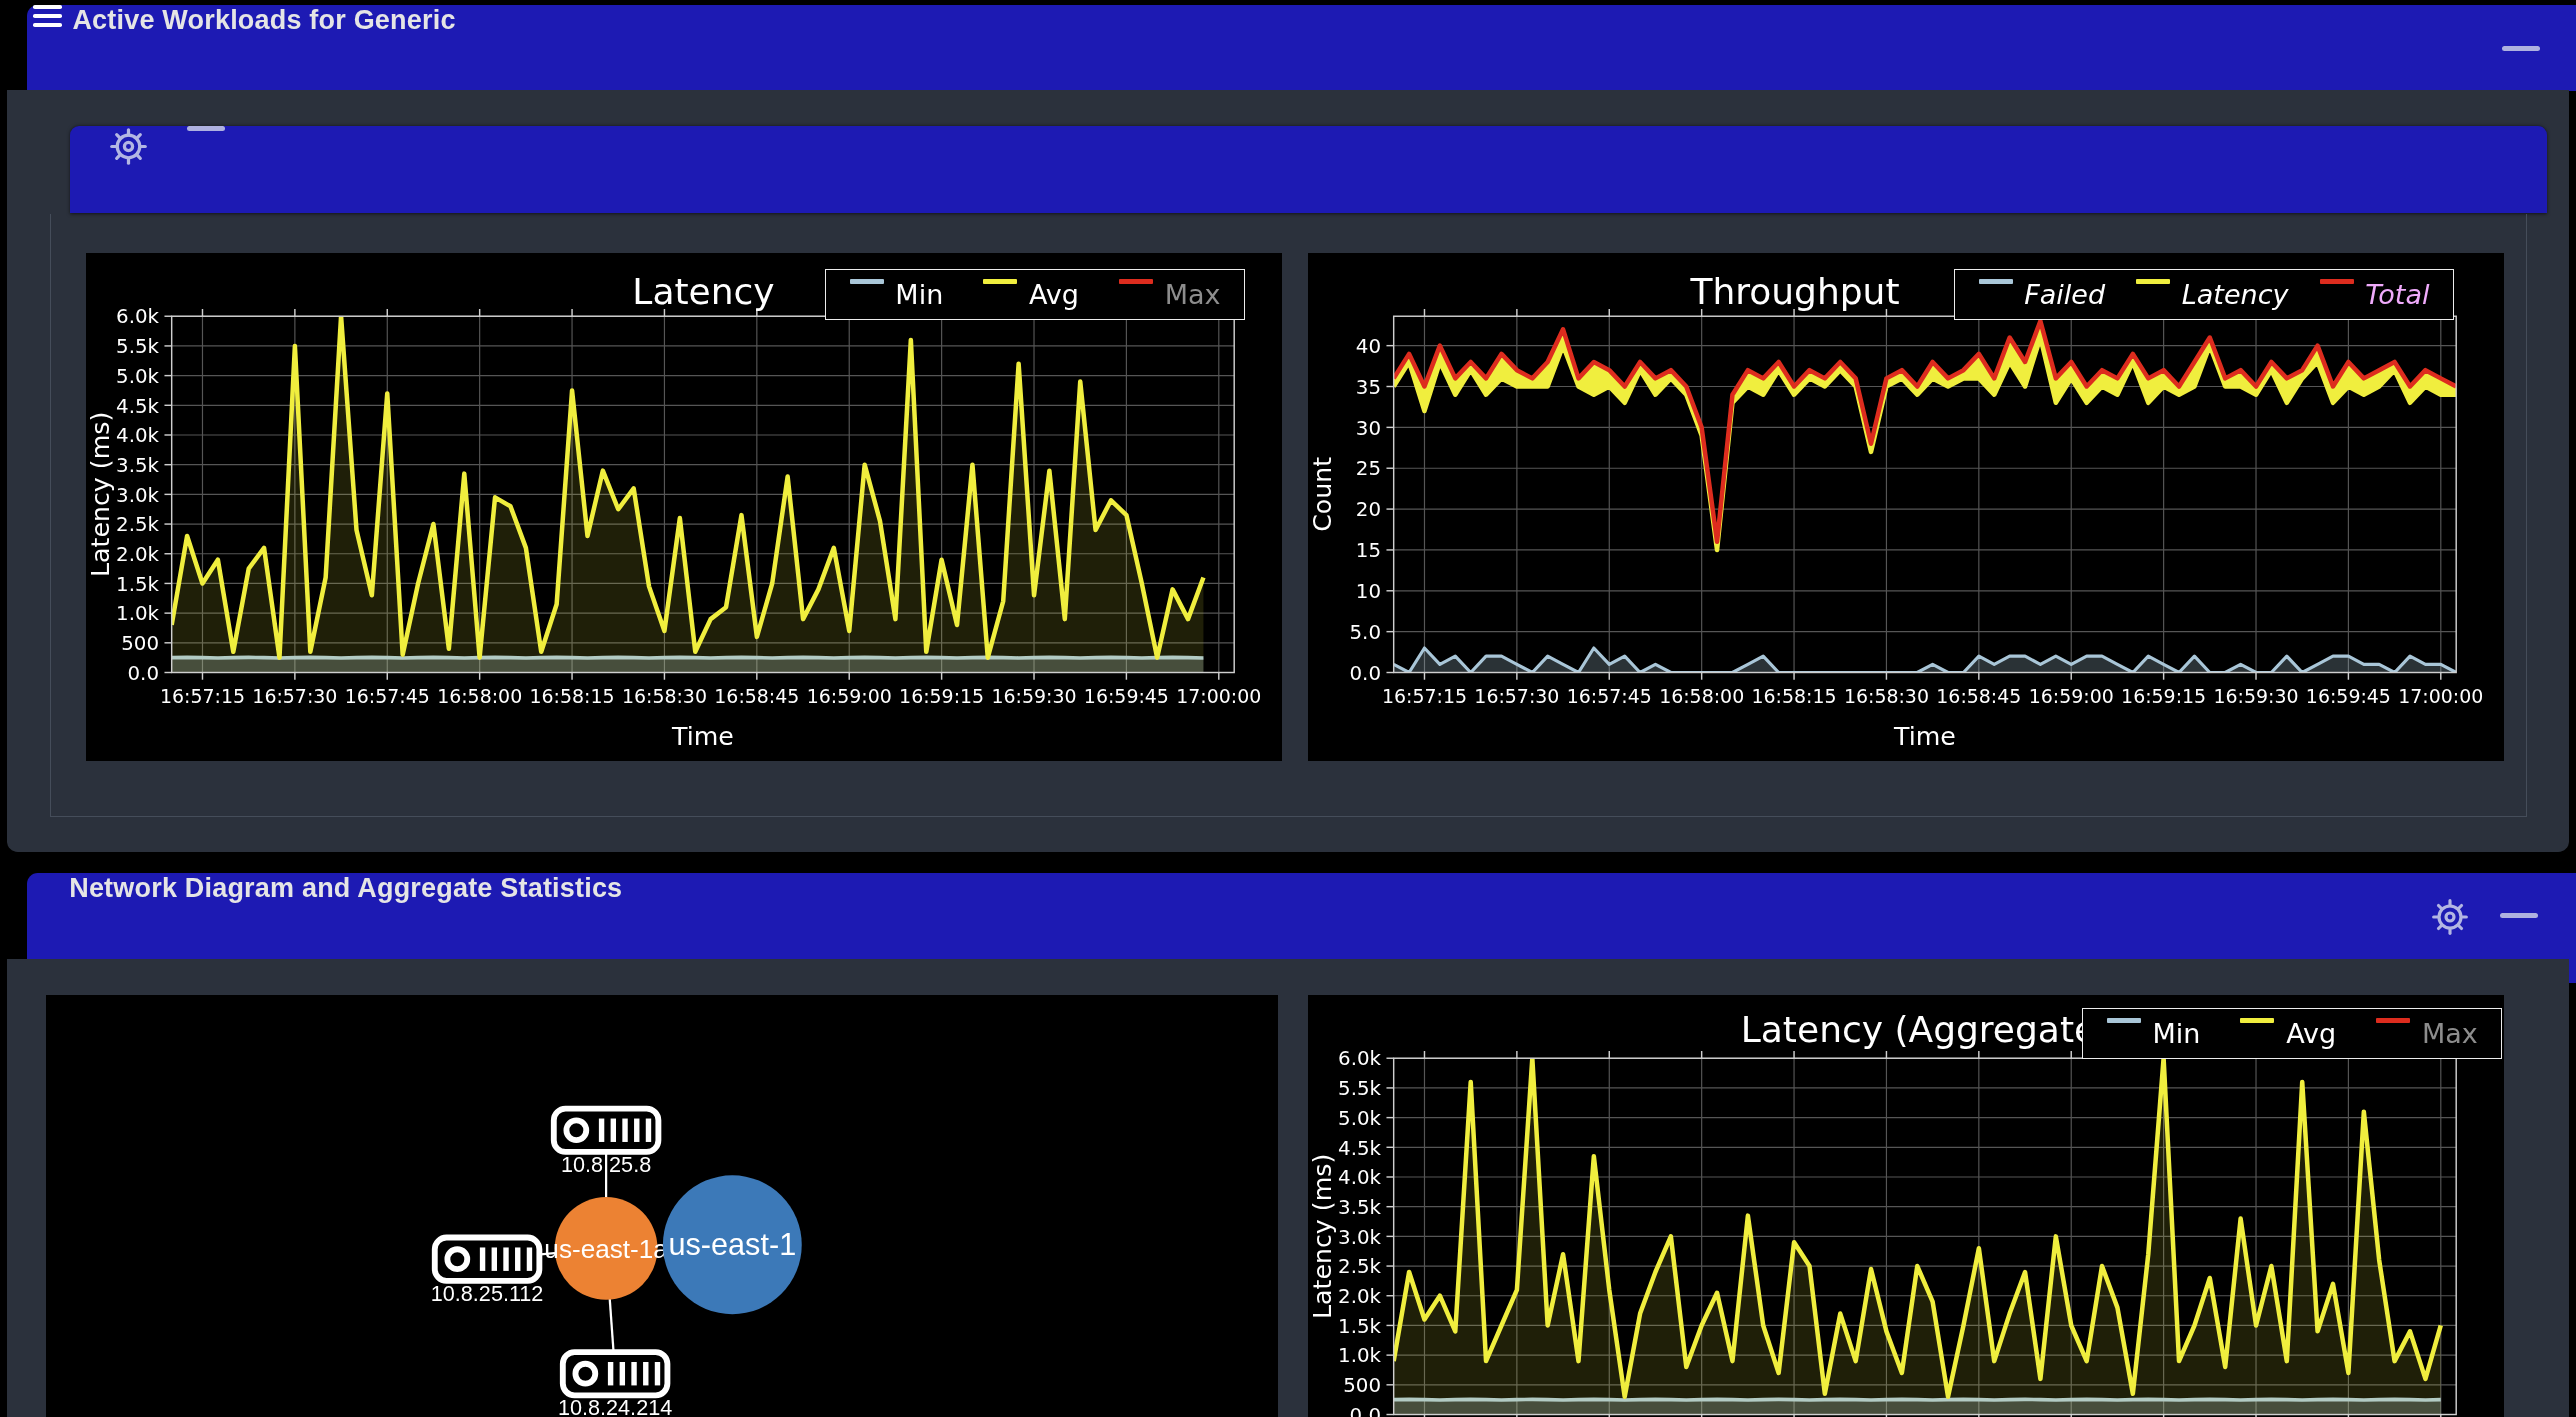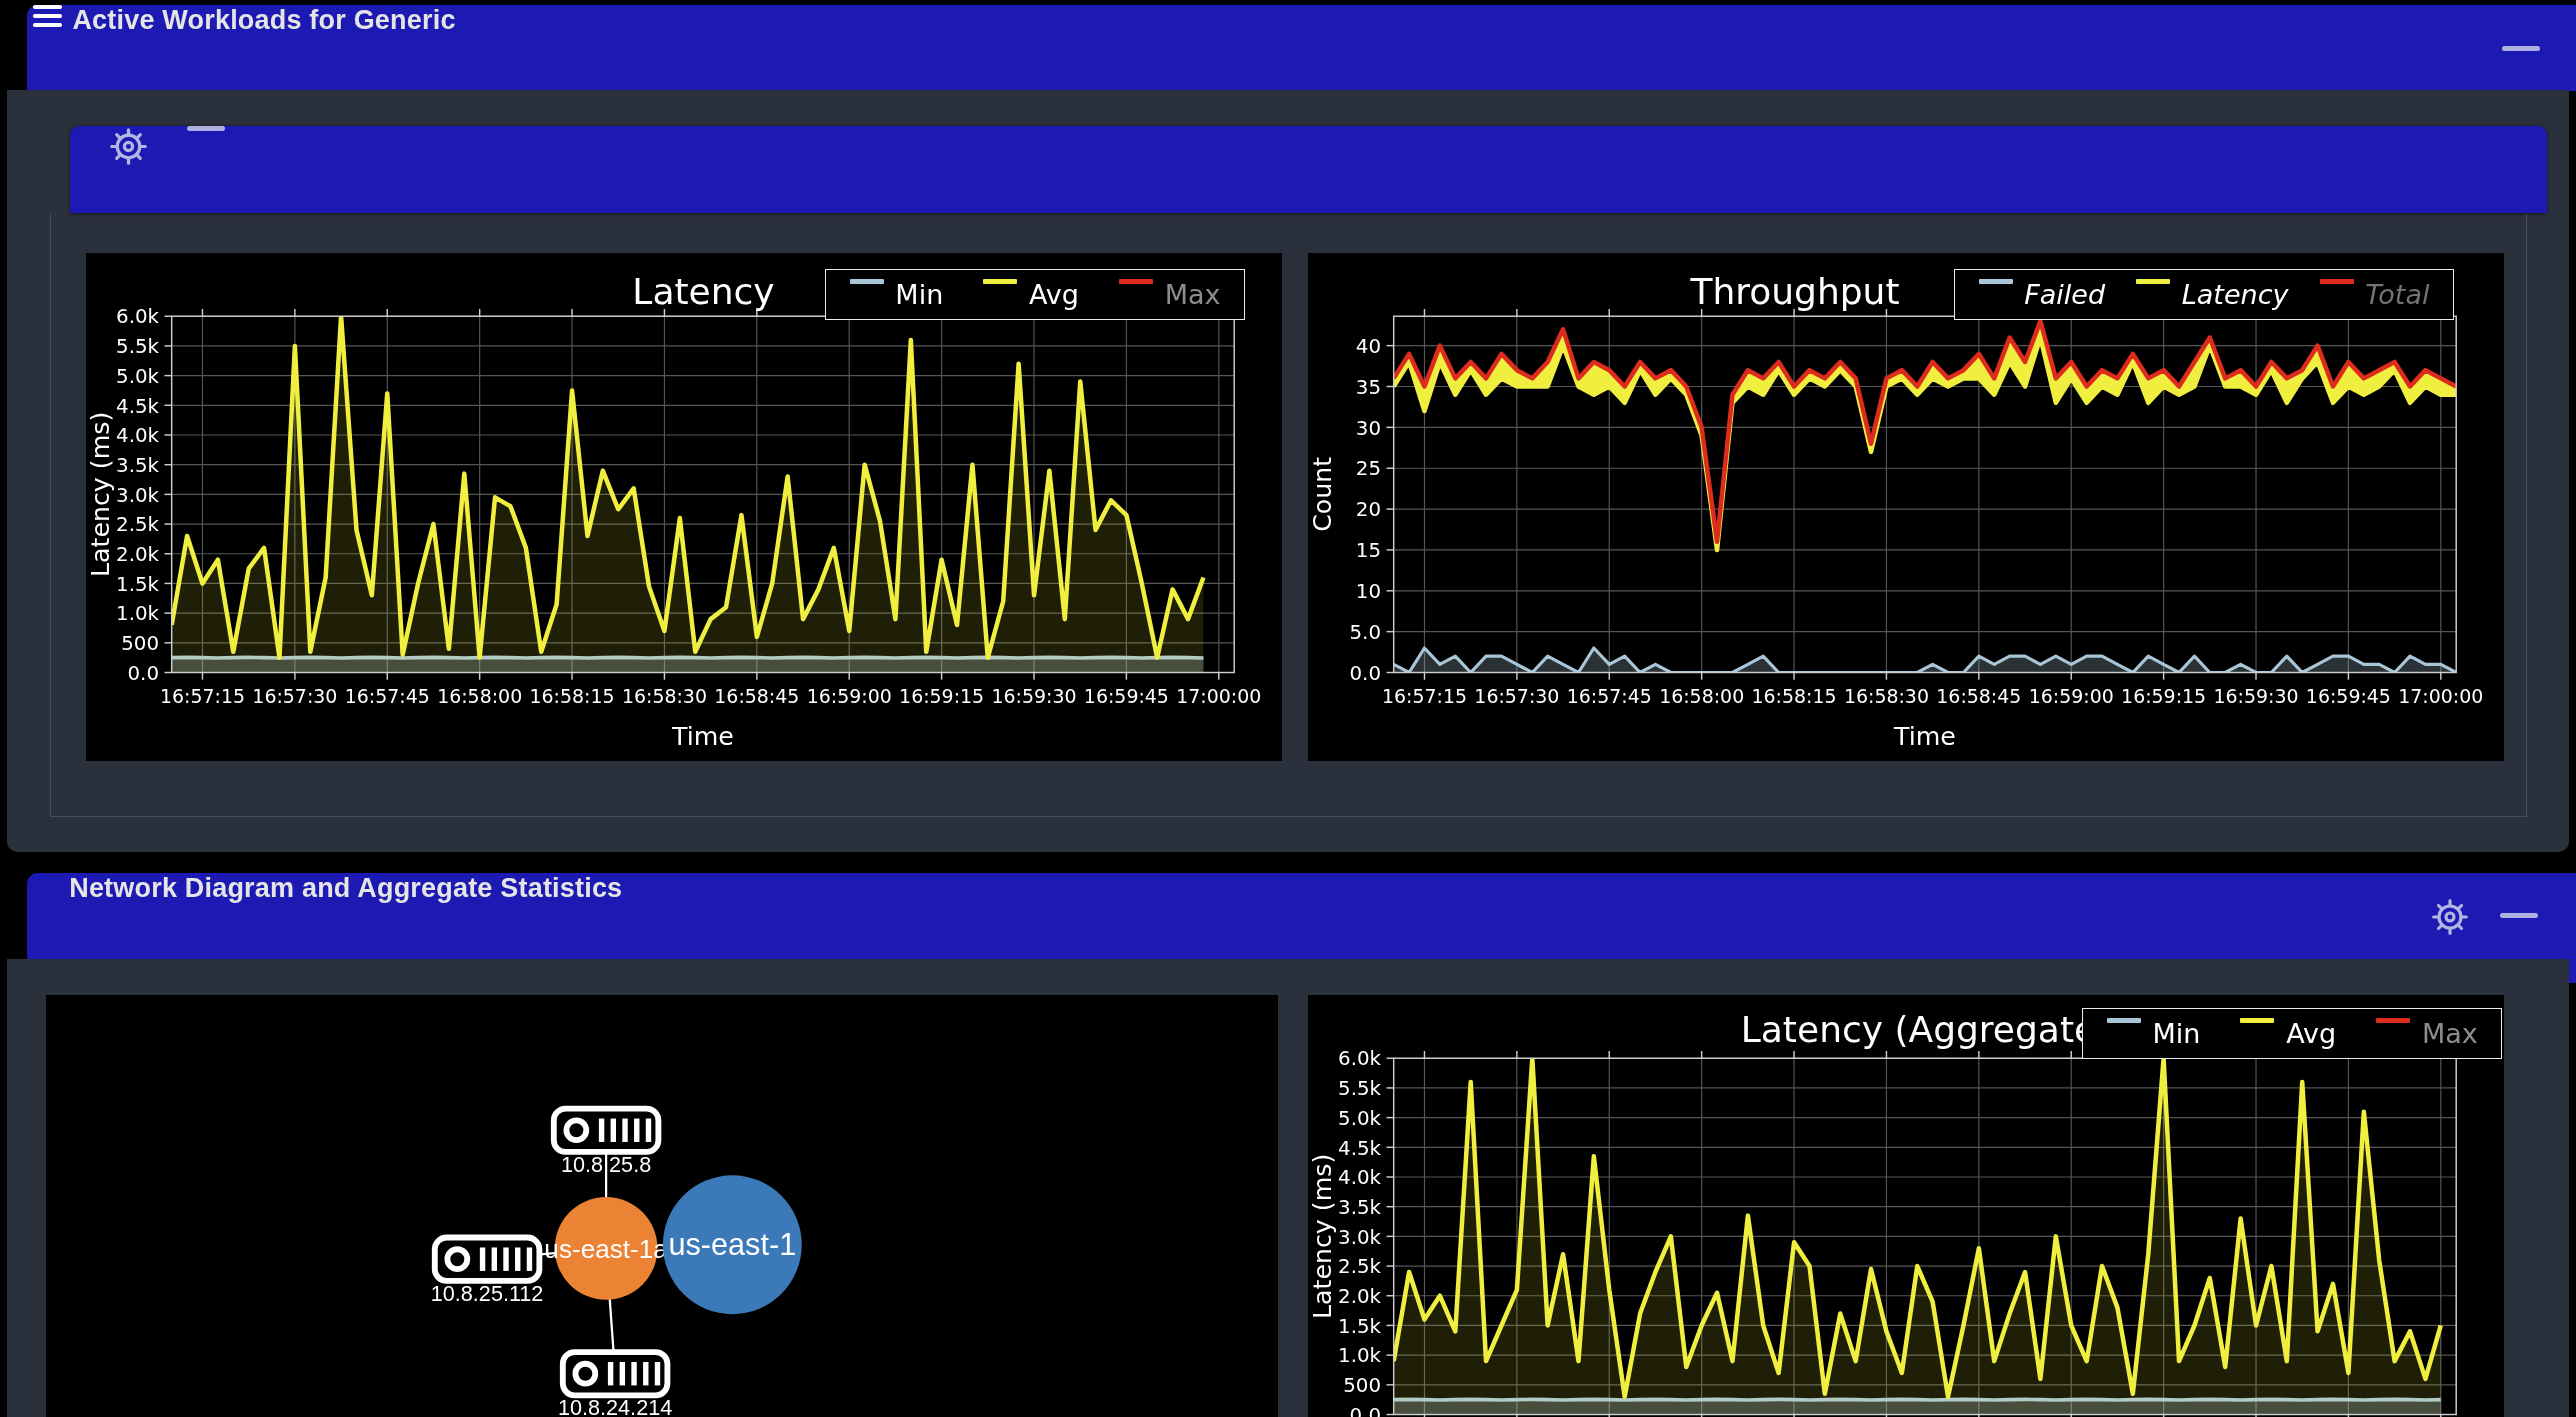--- a/index.html
+++ b/index.html
@@ -283,21 +283,21 @@
       <div class="legend-item">
         <div class="legend-swatch" style="background: rgb(169, 198, 216);"></div>
         <span style="color: rgb(255, 255, 255);">Failed</span>
       </div>
       <div class="legend-item">
         <div class="legend-swatch" style="background: rgb(240, 238, 62);"></div>
         <span style="color: rgb(255, 255, 255);">Latency</span>
       </div>
       <div class="legend-item">
         <div class="legend-swatch" style="background: rgb(221, 44, 30);"></div>
-        <span style="color: #737373;">Total</span>
+        <span style="color: #f0abfc;">Total</span>
       </div>
     </div>
 </div>
 
 <div class="bluebar" style="left:7.2px;top:873px;width:2562px;height:110px;border-radius:10.8px;">
   <div class="bar-title" style="margin-left:42px;">Network Diagram and Aggregate Statistics</div>
   <svg class="gear" width="40" height="40" viewBox="0 0 24 24" style="position:absolute;right:119px;top:23.5px;" fill="none" stroke="#b3b6e3" stroke-width="1.9" stroke-linecap="round">
     <circle cx="12" cy="12" r="6.6"></circle>
     <circle cx="12" cy="12" r="2.4"></circle>
     <g>

